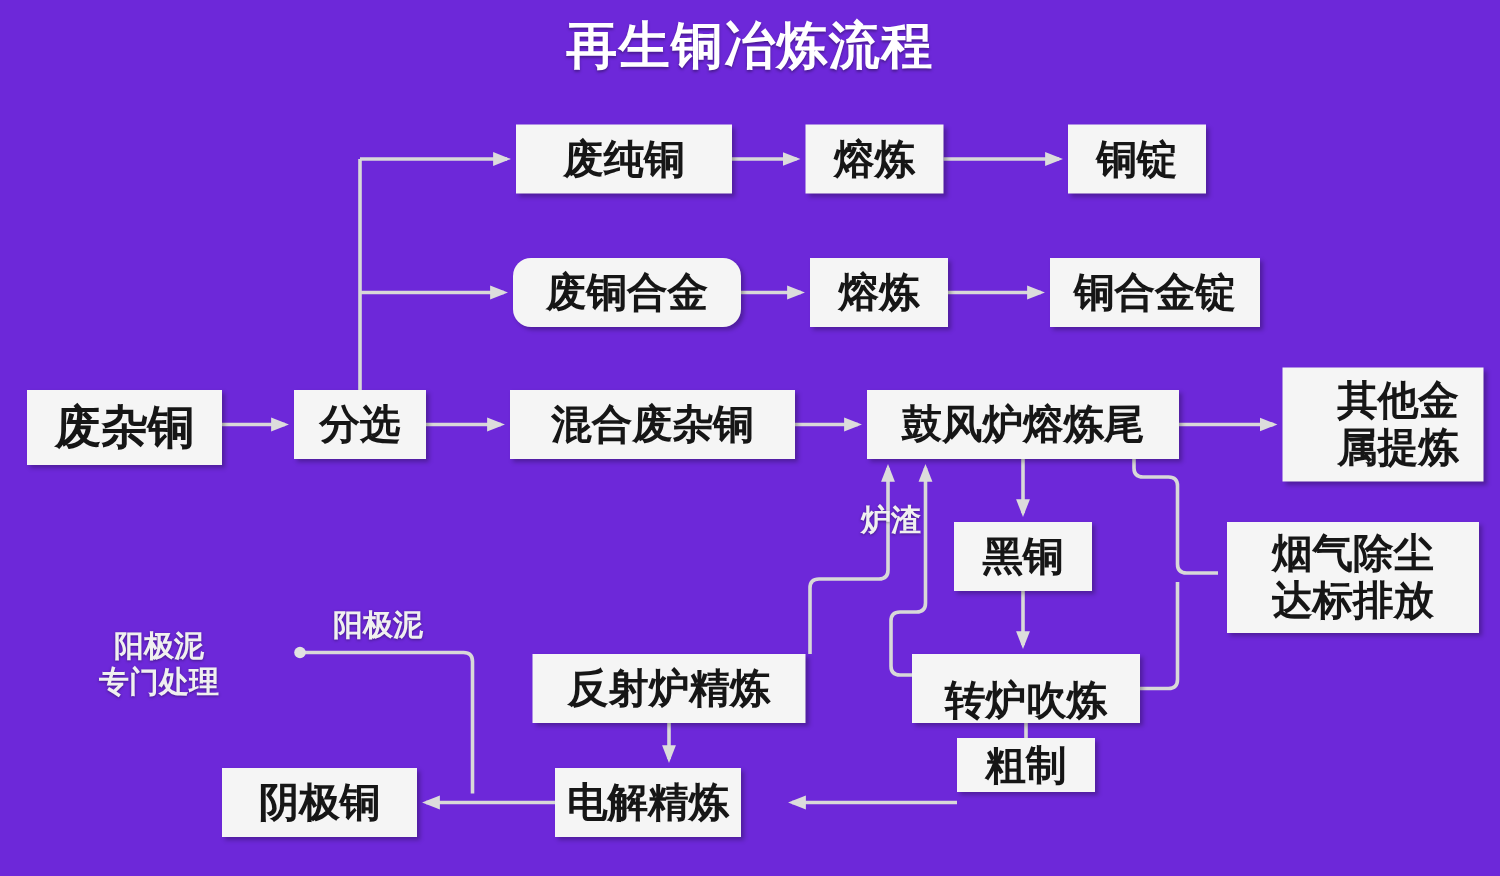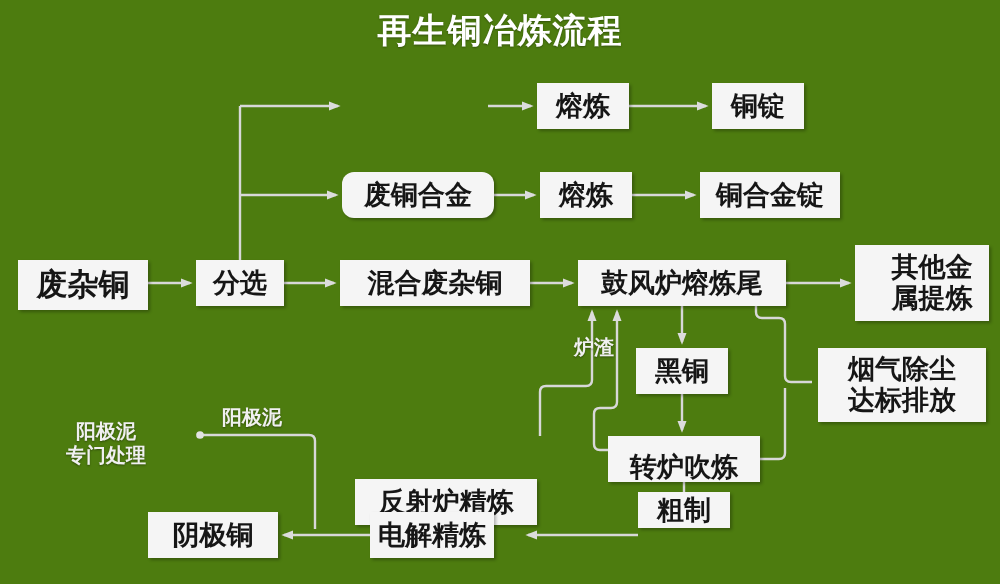--- a/index.html
+++ b/index.html
@@ -4,21 +4,21 @@
 <style>
   html, body {
     margin: 0;
     padding: 0;
     background: #808080;
   }
   #canvas {
     position: relative;
     width: 1000px;
     height: 584px;
-    background: #4d7c0f;
+    background: #6d28d9;
     overflow: hidden;
     font-family: "Liberation Sans", "DejaVu Sans", sans-serif;
   }
   #edges {
     position: absolute;
     left: 0;
     top: 0;
     width: 1000px;
     height: 584px;
     pointer-events: none;
@@ -127,20 +127,23 @@
   </svg>
 
   <div class="node" style="left:18px;top:260px;width:130px;height:50px;font-size:31px;">
     <span>废杂铜</span>
   </div>
 
   <div class="node" style="left:196px;top:260px;width:88px;height:46px;font-size:27px;">
     <span>分选</span>
   </div>
 
+  <div class="node" style="left:344px;top:83px;width:144px;height:46px;font-size:27px;">
+    <span>废纯铜</span>
+  </div>
 
   <div class="node" style="left:537px;top:83px;width:92px;height:46px;font-size:27px;">
     <span>熔炼</span>
   </div>
 
   <div class="node" style="left:712px;top:83px;width:92px;height:46px;font-size:27px;">
     <span>铜锭</span>
   </div>
 
   <div class="node" style="left:342px;top:172px;width:152px;height:46px;font-size:27px;border-radius:12px;">
@@ -168,21 +171,21 @@
   </div>
 
   <div class="node" style="left:608px;top:436px;width:152px;height:46px;font-size:27px;align-items:flex-end;">
     <span>转炉吹炼</span>
   </div>
 
   <div class="node" style="left:638px;top:492px;width:92px;height:36px;font-size:27px;">
     <span>粗制</span>
   </div>
 
-  <div class="node" style="left:355px;top:436px;width:182px;height:46px;font-size:27px;margin-top:43px;">
+  <div class="node" style="left:355px;top:436px;width:182px;height:46px;font-size:27px;">
     <span>反射炉精炼</span>
   </div>
 
   <div class="node" style="left:370px;top:512px;width:124px;height:46px;font-size:27px;">
     <span>电解精炼</span>
   </div>
 
   <div class="node" style="left:148px;top:512px;width:130px;height:46px;font-size:27px;">
     <span>阴极铜</span>
   </div>

